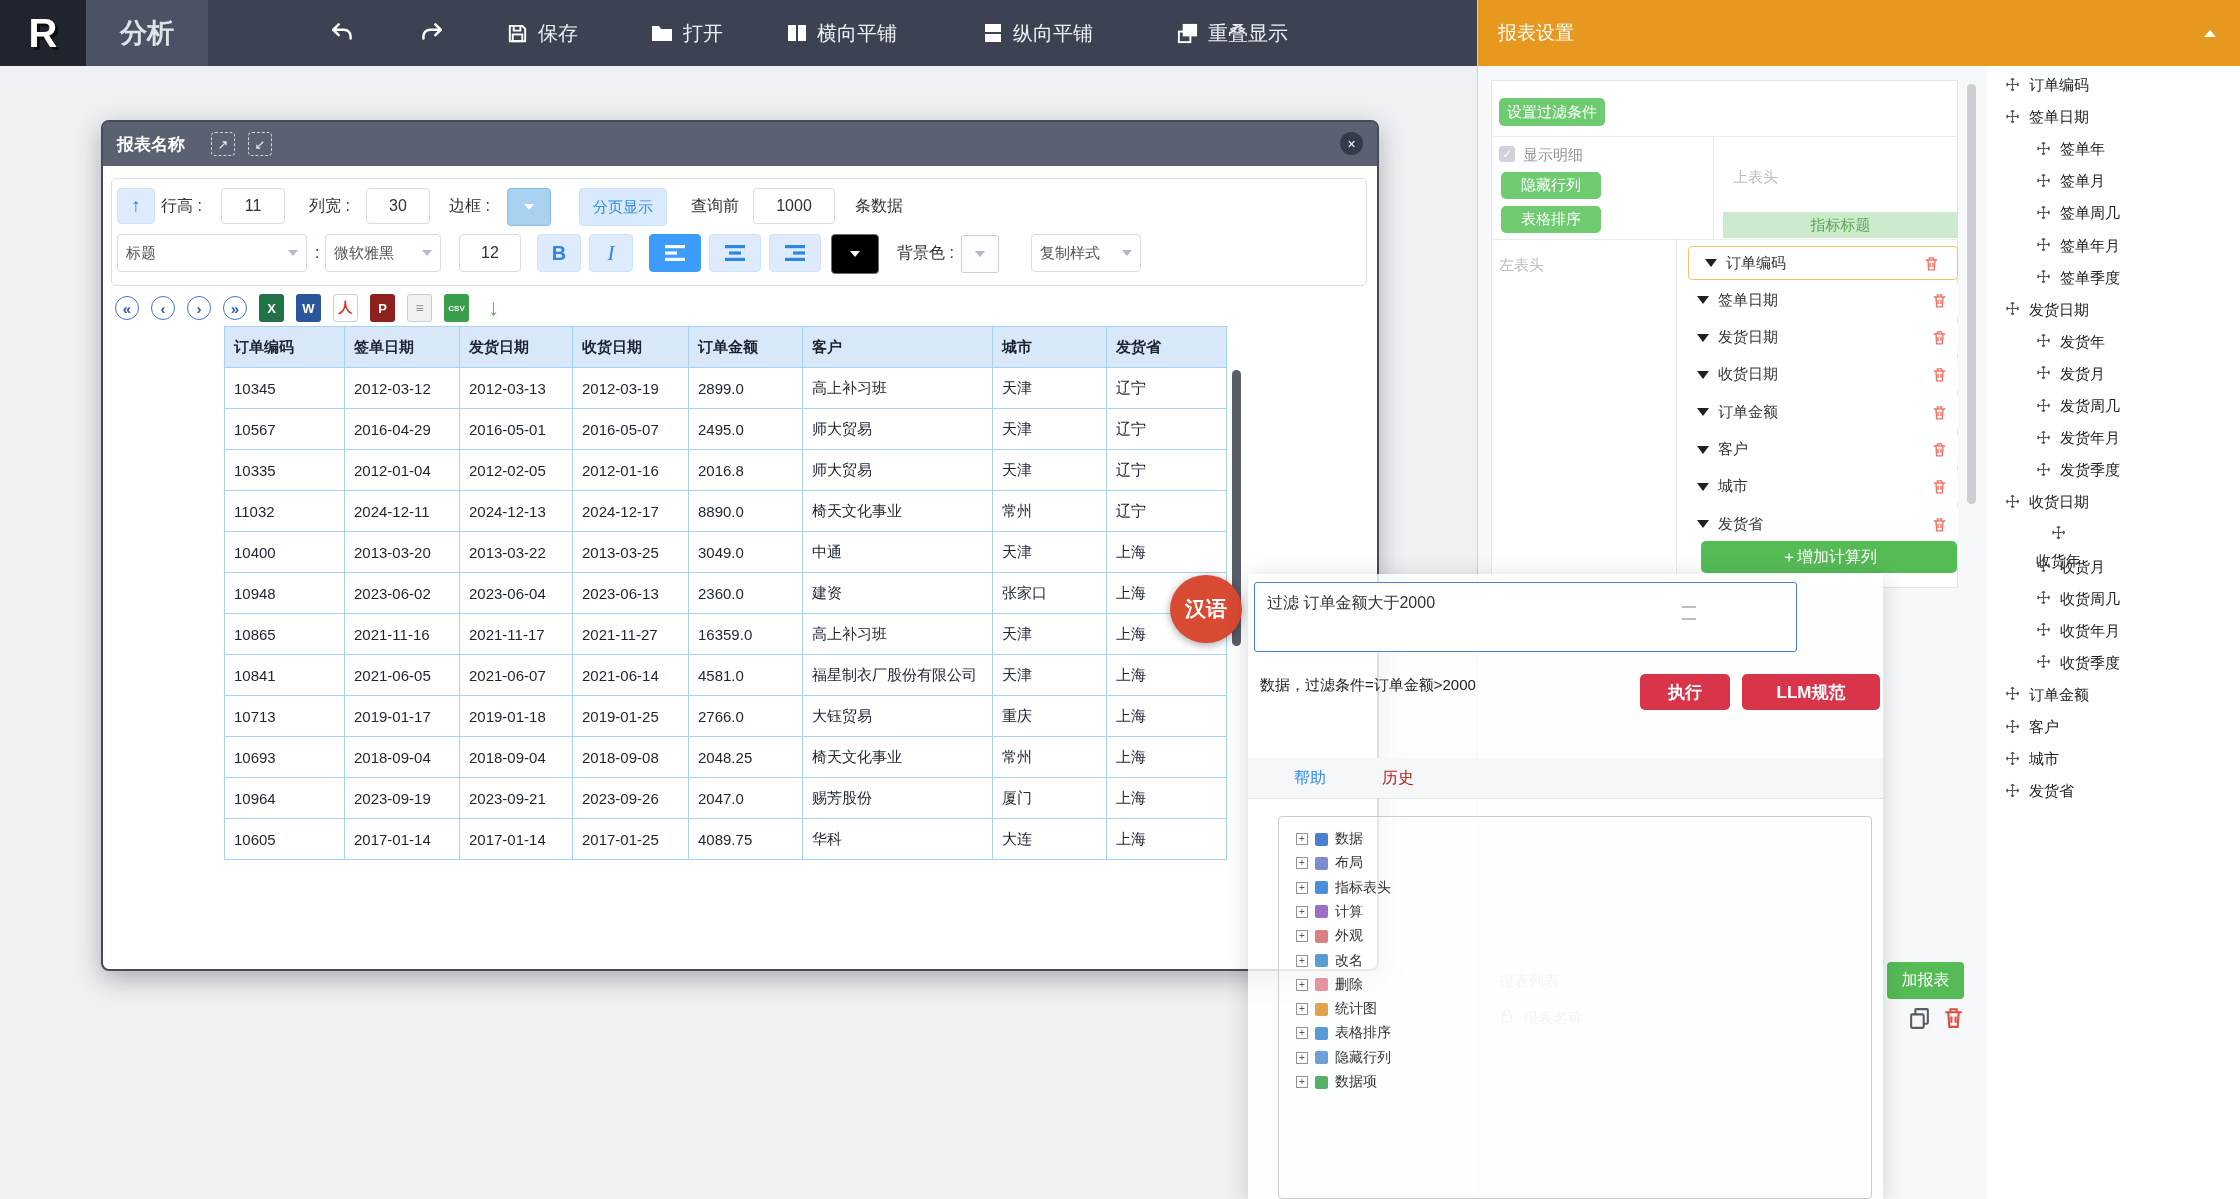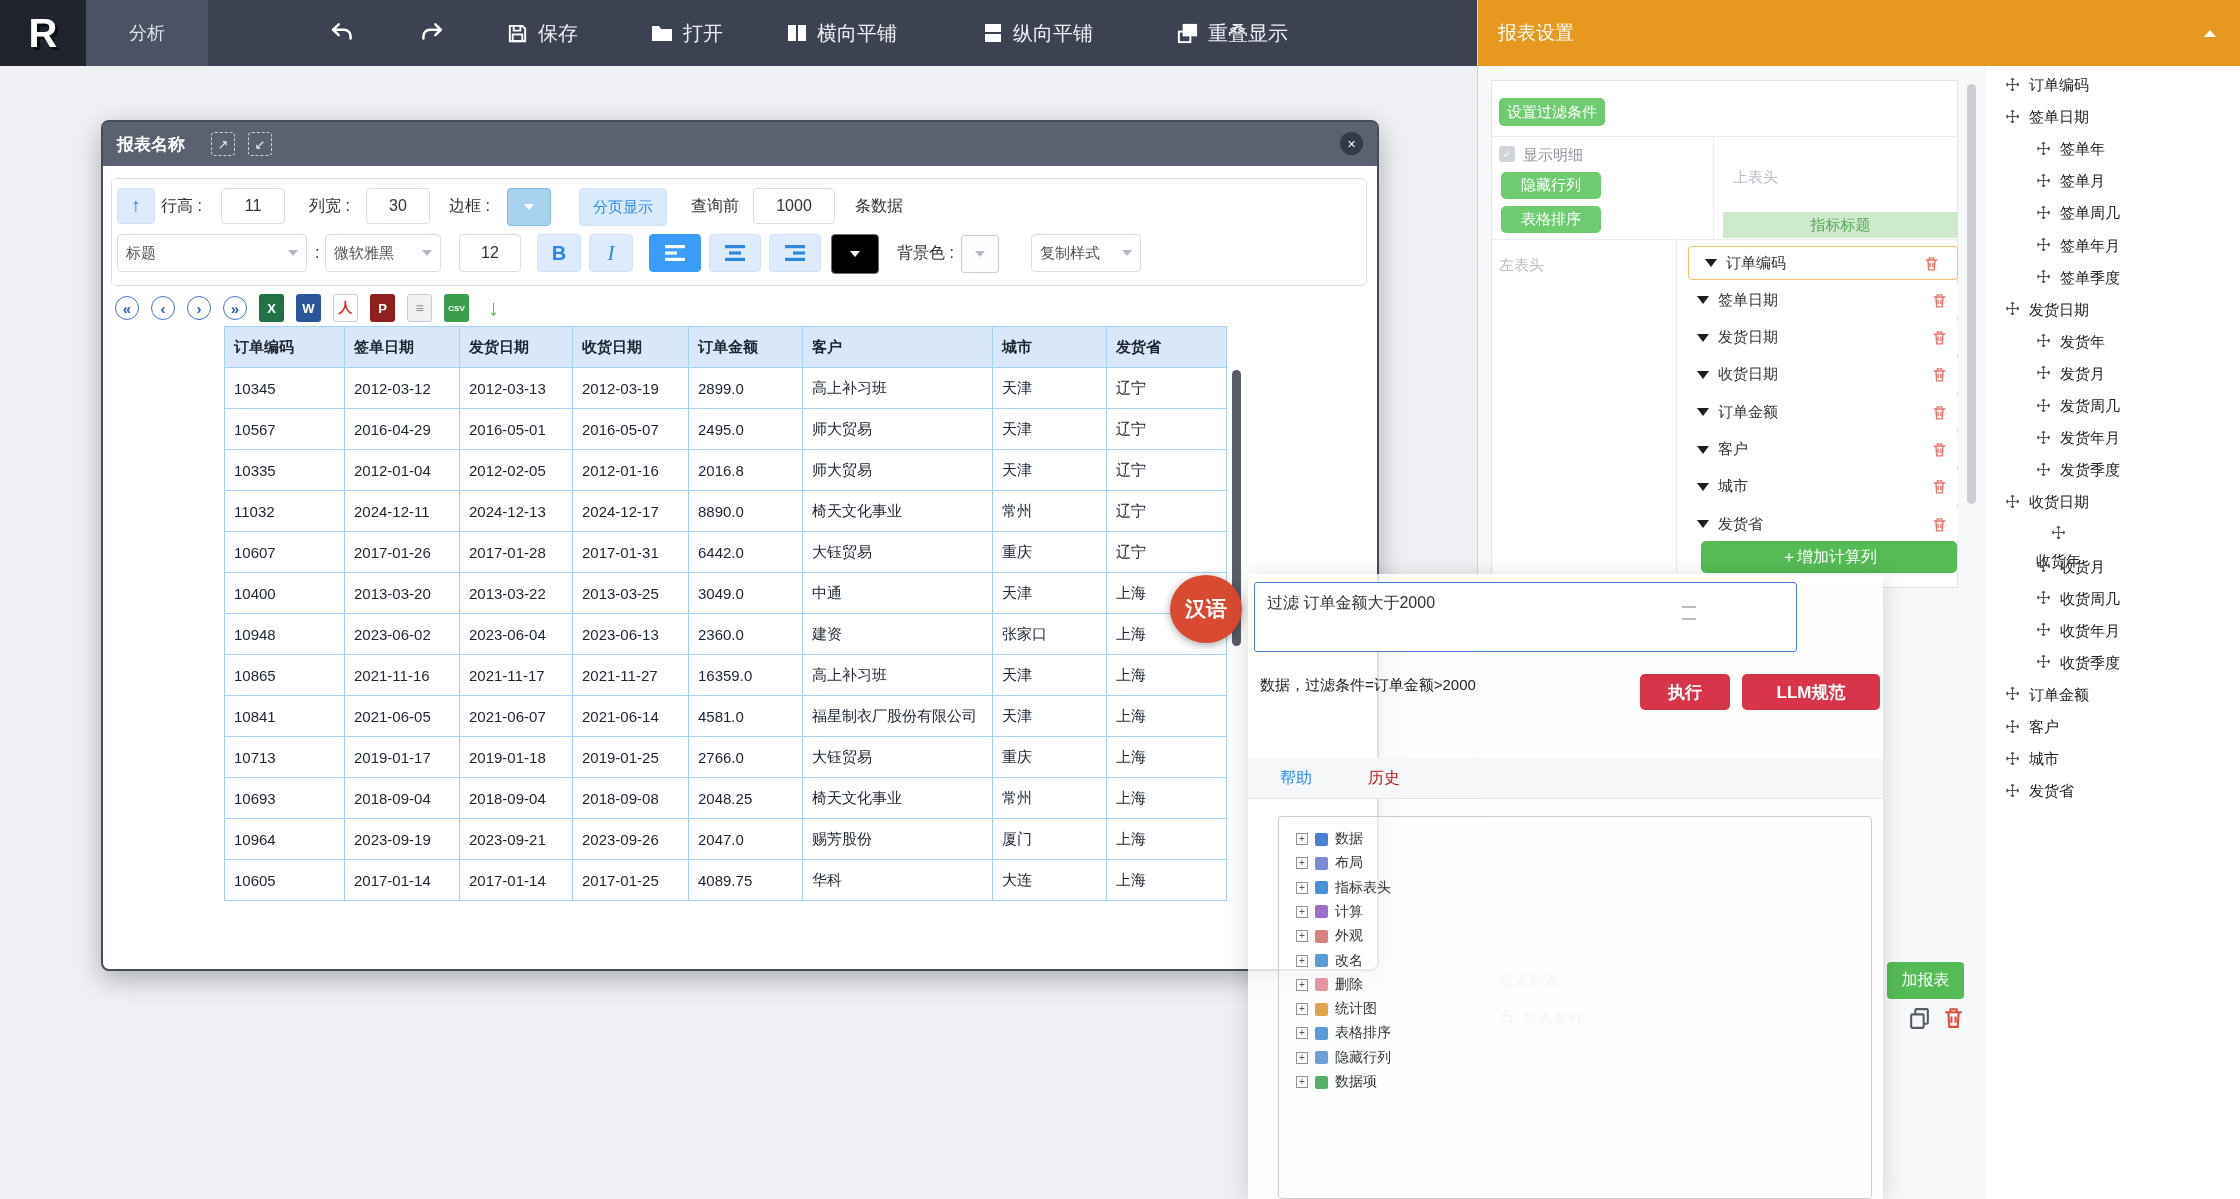--- a/index.html
+++ b/index.html
@@ -1,21 +1,21 @@
 <!DOCTYPE html>
 <html><head>
 <meta charset="utf-8">
 <style>
   html,body{margin:0;padding:0;overflow:hidden}
   body{width:2240px;height:1199px;position:relative;font-family:"Liberation Sans",sans-serif;background:#eef0f4;-webkit-font-smoothing:antialiased}
   .abs{position:absolute}
   
   #topbar{left:0;top:0;width:2240px;height:66px;background:#3d4252;z-index:4}
   .logo-box{left:0;top:0;width:86px;height:66px;background:#20242c;color:#fff;font-weight:bold;font-size:40px;display:flex;align-items:center;justify-content:center;text-shadow:3px 3px 0 #0c0e12}
-  .app-box{left:86px;top:0;width:122px;height:66px;background:#4b5263;color:#dfe3ea;font-weight:normal;font-size:18px;display:flex;align-items:center;justify-content:center}
+  .app-box{left:86px;top:0;width:122px;height:66px;background:#4b5263;color:#dfe3ea;font-weight:bold;font-size:27px;display:flex;align-items:center;justify-content:center}
   .tb-item{top:0;height:66px;display:flex;align-items:center;gap:9px;color:#eef0f4;font-size:20px;cursor:pointer}
   .tb-item svg{display:block}
   
   #rightpanel{left:1477px;top:0;width:763px;height:1199px;background:#f7f8fa;border-left:1px solid #d0d2d8;z-index:5}
   .rp-head{left:0;top:0;width:763px;height:66px;background:#e6991e;color:#fff;font-size:19px;display:flex;align-items:center;padding-left:20px;box-sizing:border-box}
   .rp-caret{left:726px;top:30px;width:0;height:0;border-left:6px solid transparent;border-right:6px solid transparent;border-bottom:7px solid #fff}
   .rp-box{left:13px;top:80px;width:467px;height:508px;background:#fff;border:1px solid #e3e4e8;box-sizing:border-box}
   .rp-hline1{left:13px;top:136px;width:467px;height:0;border-top:1px solid #ececf0}
   .rp-hline2{left:13px;top:239px;width:467px;height:0;border-top:1px solid #ececf0}
   .rp-vline1{left:235px;top:136px;width:0;height:103px;border-left:1px solid #ececf0}
@@ -615,30 +615,20 @@
           <td>11032</td>
           <td>2024-12-11</td>
           <td>2024-12-13</td>
           <td>2024-12-17</td>
           <td>8890.0</td>
           <td>椅天文化事业</td>
           <td>常州</td>
           <td>辽宁</td>
         </tr>
         <tr>
-          <td>10607</td>
-          <td>2017-01-26</td>
-          <td>2017-01-28</td>
-          <td>2017-01-31</td>
-          <td>6442.0</td>
-          <td>大钰贸易</td>
-          <td>重庆</td>
-          <td>辽宁</td>
-        </tr>
-        <tr>
           <td>10400</td>
           <td>2013-03-20</td>
           <td>2013-03-22</td>
           <td>2013-03-25</td>
           <td>3049.0</td>
           <td>中通</td>
           <td>天津</td>
           <td>上海</td>
         </tr>
         <tr>
@@ -725,21 +715,21 @@
   <div class="abs dlg-grip"></div>
   <div class="abs dlg-caption">数据，过滤条件=订单金额&gt;2000</div>
   <div class="abs redbtn" style="left:392px;top:100px;width:90px;height:36px">
       <span>执行</span>
     </div>
   <div class="abs redbtn" style="left:494px;top:100px;width:138px;height:36px">
       <span>LLM规范</span>
     </div>
 
   <div class="dlg-tabs abs">
-    <span class="tab active" style="margin-left:32px">帮助</span>
+    <span class="tab active" style="margin-left:46px">帮助</span>
     <span class="tab idle" style="margin-left:56px">历史</span>
   </div>
 
   <div class="abs tree-box"></div>
   <div id="dtree">
       <div class="abs titem" style="left: 48px; top: 256px;">
         <span class="texp">+</span>
         <span class="tico" style="background: rgb(74, 127, 208);"></span>
         <span>数据</span>
       </div>

